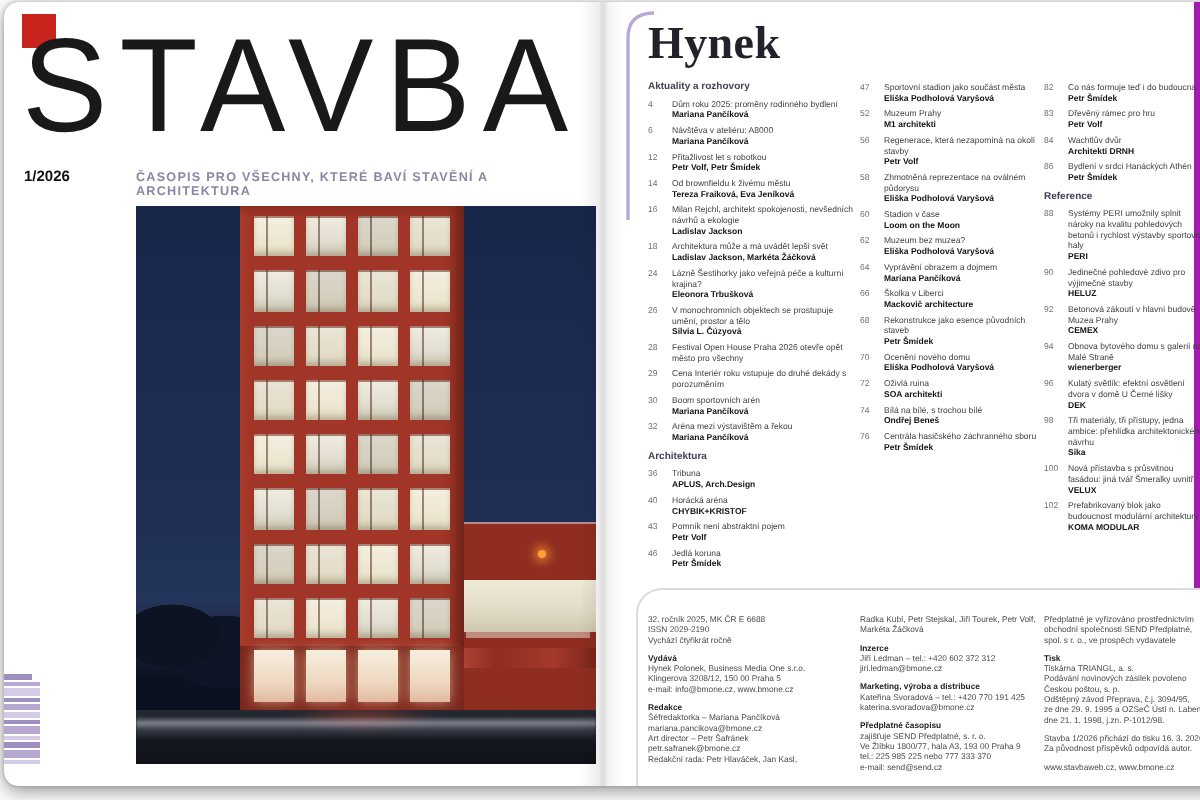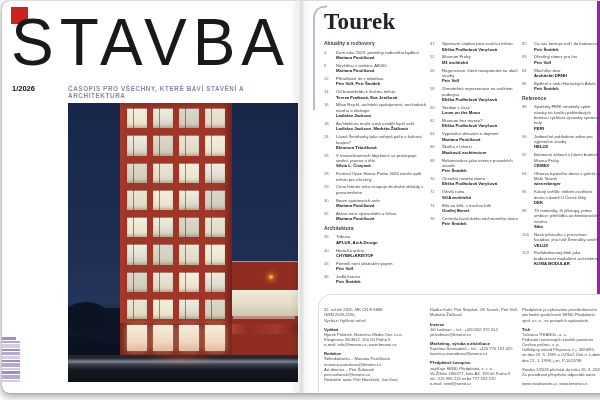--- a/index.html
+++ b/index.html
@@ -158,21 +158,21 @@
         <div class="stripe" style="height: 3px; width: 18px; background: rgb(159, 143, 192);"></div>
         <div class="stripe" style="height: 4px; width: 18px; background: rgb(183, 168, 210);"></div>
         <div class="stripe" style="height: 2px; width: 18px; background: rgb(212, 203, 228);"></div>
       </div>
   </div>
 
   <div class="page page-right">
     <svg class="arc" width="22" height="108" viewBox="0 0 22 108">
       <path d="M21 2.5 Q8 2.5 8 15 L8 106" fill="none" stroke="#b7a8d8" stroke-width="1.7"></path>
     </svg>
-    <h2 class="obsah">Tourek</h2>
+    <h2 class="obsah">Hynek</h2>
 
     <div class="col scale-half" id="col-0">
         <div class="sec">Aktuality a rozhovory</div>
         <div class="entry">
           <span class="num">4</span>
           <div class="txt">
             <div class="t">Dům roku 2025: proměny rodinného bydlení</div>
             <div class="a">Mariana Pančíková</div>
           </div>
         </div>

